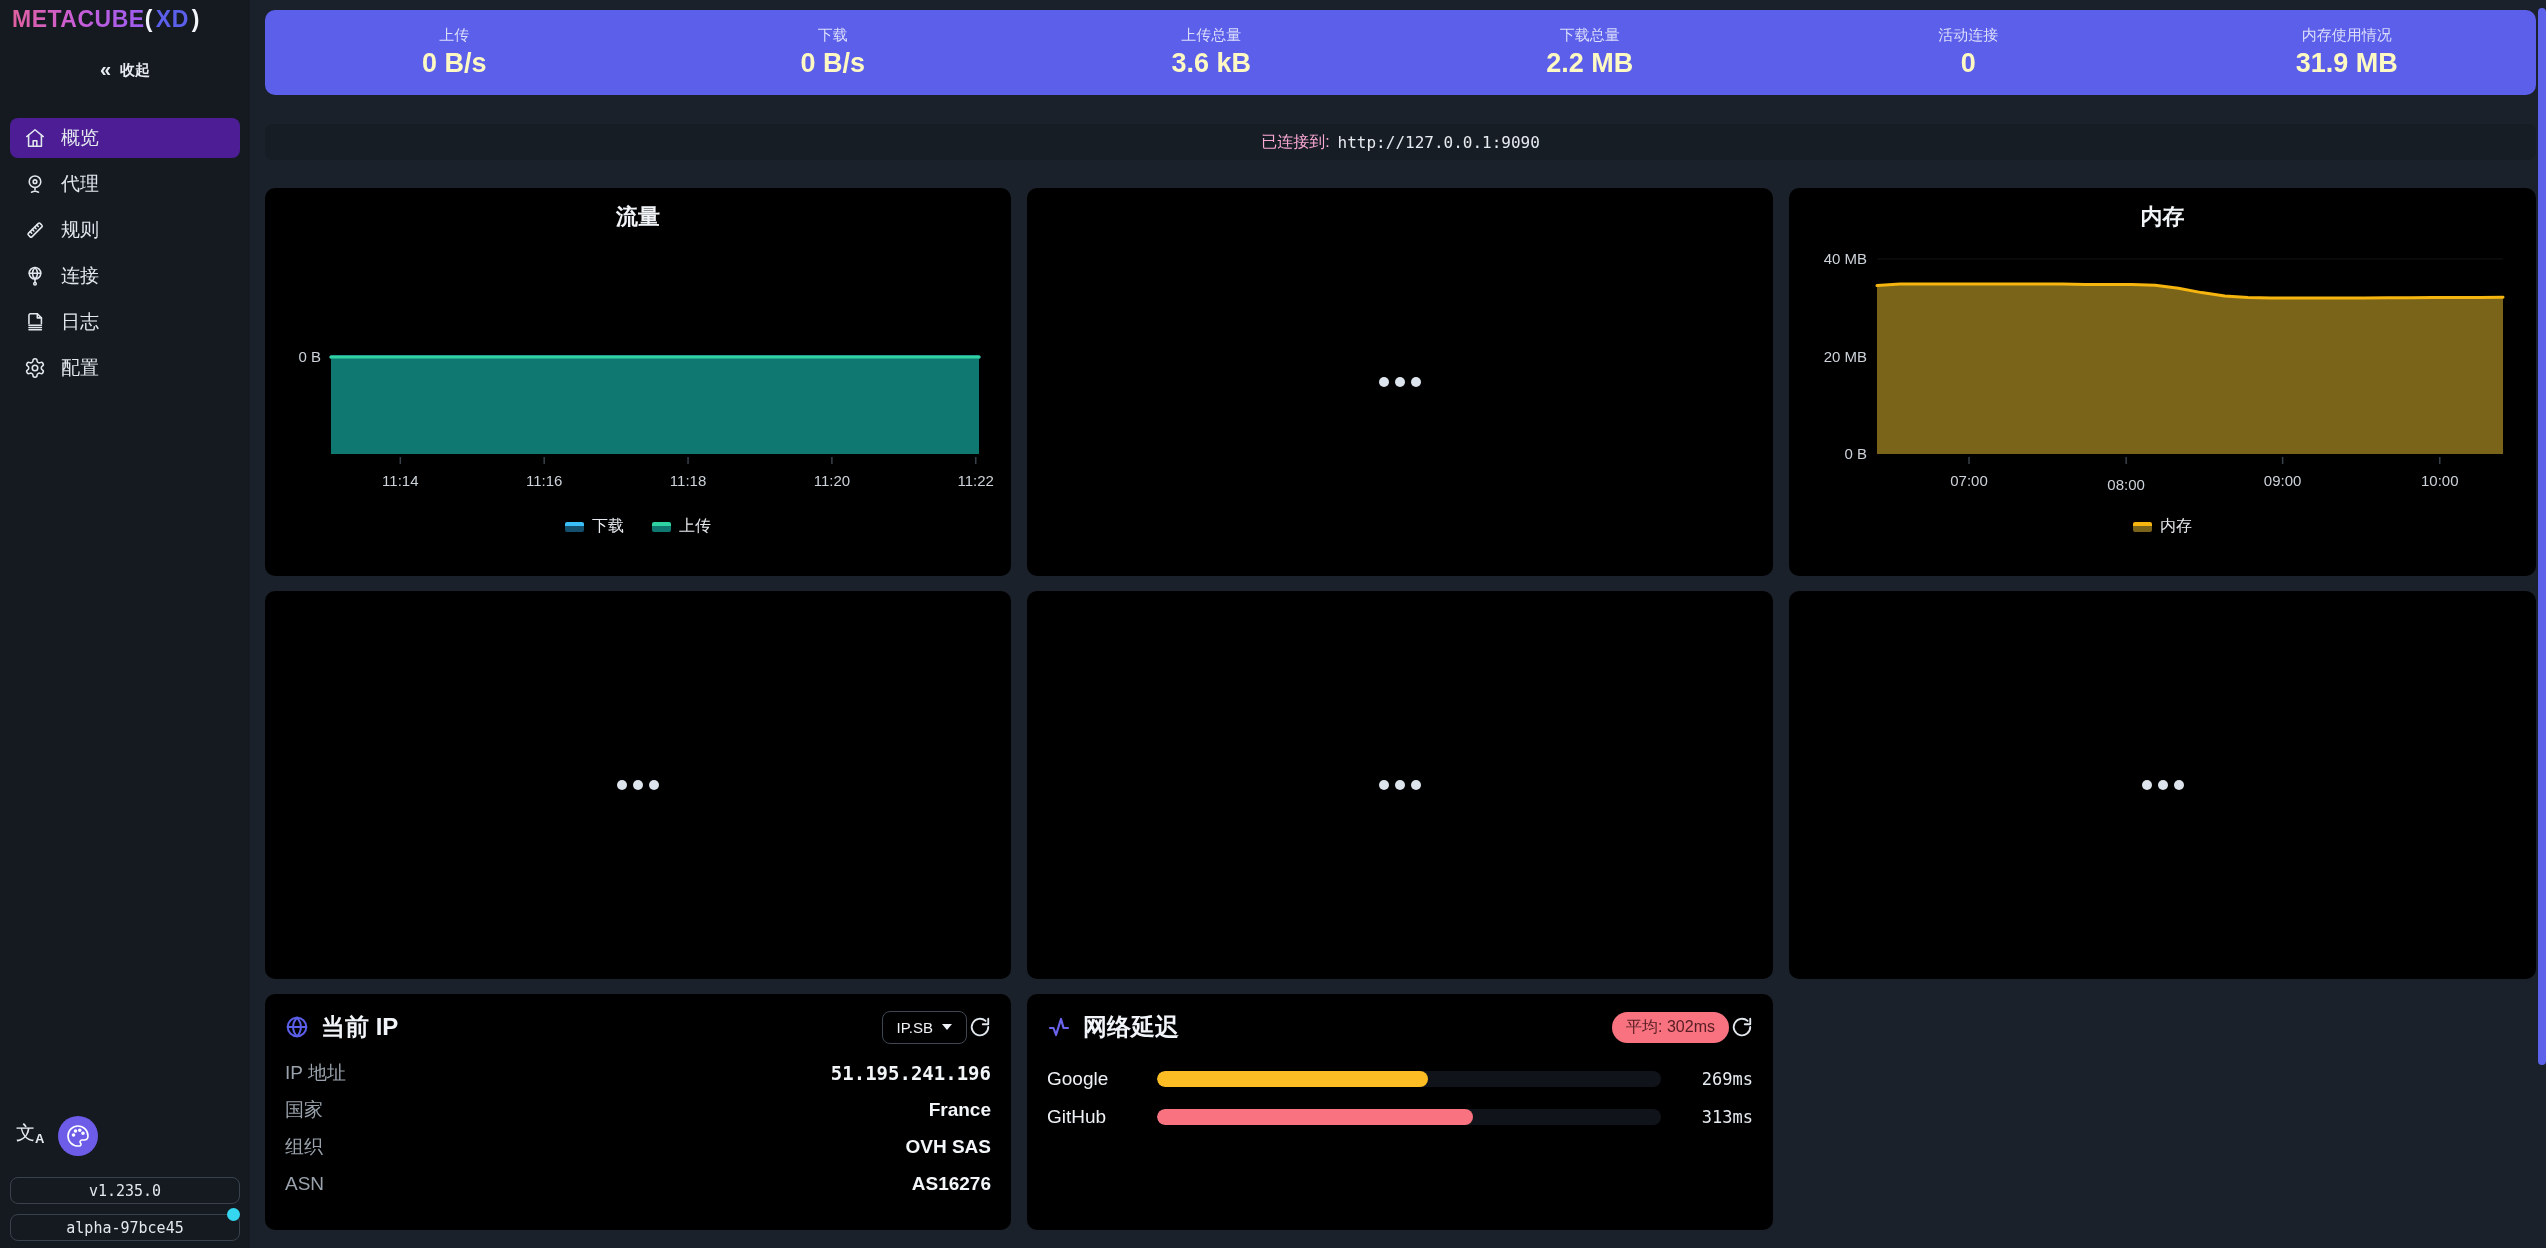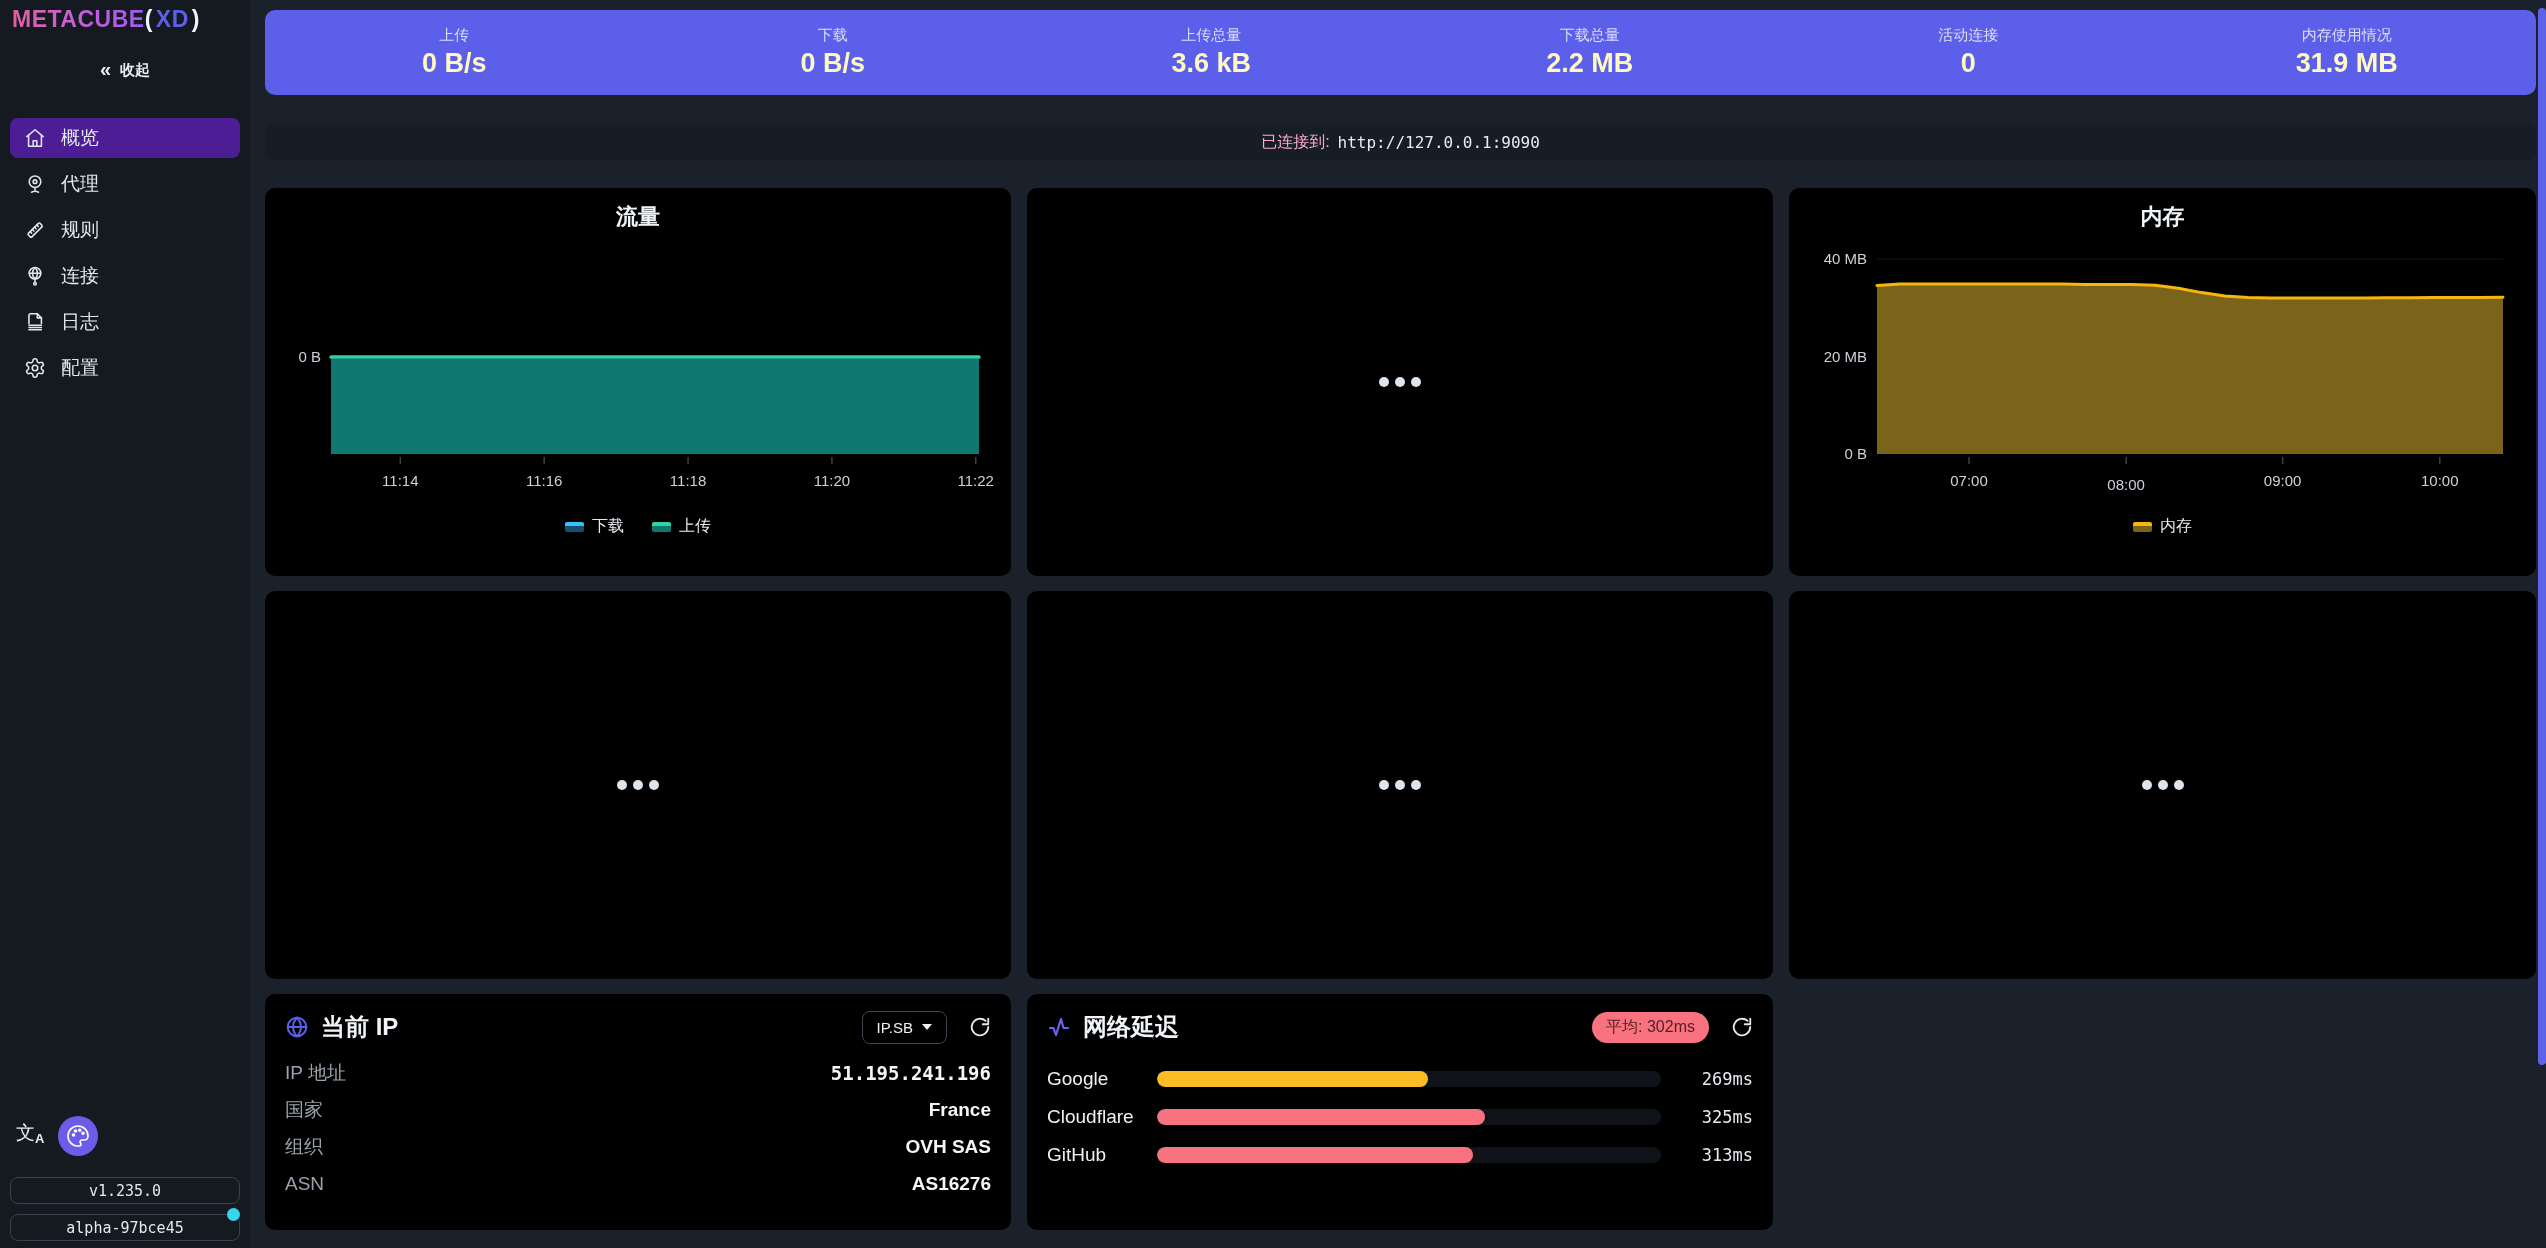--- a/index.html
+++ b/index.html
@@ -63,21 +63,21 @@
   .lg-item i { width:19px; height:10px; border-radius:2px; display:inline-block; }
 
   .loading-card { display:flex; align-items:center; justify-content:center; }
   .dots { display:flex; gap:6px; }
   .dots i { width:10px; height:10px; border-radius:50%; background:#dde4ec; }
 
   .card-head { position:absolute; left:20px; right:20px; top:16px; height:34px; display:flex; align-items:center; justify-content:space-between; }
   .head-left { display:flex; align-items:center; gap:12px; }
   .head-left h3 { font-size:24px; font-weight:700; color:#f1f4f8; }
   .head-left svg { width:24px; height:24px; }
-  .head-right { display:flex; align-items:center; gap:22px; }
+  .head-right { display:flex; align-items:center; gap:2px; }
   .dd-btn { display:flex; align-items:center; gap:9px; padding:7px 14px; background:transparent; border:1px solid #3e4651; border-radius:8px; color:#eef1f5; font-size:15px; font-family:inherit; cursor:pointer; }
   .caret { width:0; height:0; border-left:5px solid transparent; border-right:5px solid transparent; border-top:6px solid #eef1f5; }
   .icon-btn { background:none; border:none; cursor:pointer; display:flex; align-items:center; }
   .icon-btn svg { width:22px; height:22px; stroke:#e2e8ee; stroke-width:2; fill:none; stroke-linecap:round; stroke-linejoin:round; }
   .avg-badge { background:#f8737f; color:#551c23; font-size:16px; padding:5px 14px; border-radius:16px; white-space:nowrap; }
 
   .kv-rows { position:absolute; left:20px; right:20px; top:60px; }
   .kv { height:37px; display:flex; align-items:center; justify-content:space-between; }
   .kv .k { color:#9aa3ad; font-size:19px; }
   .kv .v { color:#f3f6f9; font-size:19px; font-weight:700; }
@@ -362,27 +362,20 @@
     </div>
     <div class="lat-rows">
       <div class="lat-row">
         <span class="lat-name">Google</span>
         <span class="bar-track">
             <span class="bar-fill" style="width: 53.8%; background: rgb(251, 189, 35);"></span>
           </span>
         <span class="lat-ms">269ms</span>
       </div>
       <div class="lat-row">
-        <span class="lat-name">Cloudflare</span>
-        <span class="bar-track">
-            <span class="bar-fill" style="width: 65%; background: rgb(248, 115, 127);"></span>
-          </span>
-        <span class="lat-ms">325ms</span>
-      </div>
-      <div class="lat-row">
         <span class="lat-name">GitHub</span>
         <span class="bar-track">
             <span class="bar-fill" style="width: 62.6%; background: rgb(248, 115, 127);"></span>
           </span>
         <span class="lat-ms">313ms</span>
       </div>
     </div>
   </section>
 
   <div class="scrollbar-thumb"></div>

